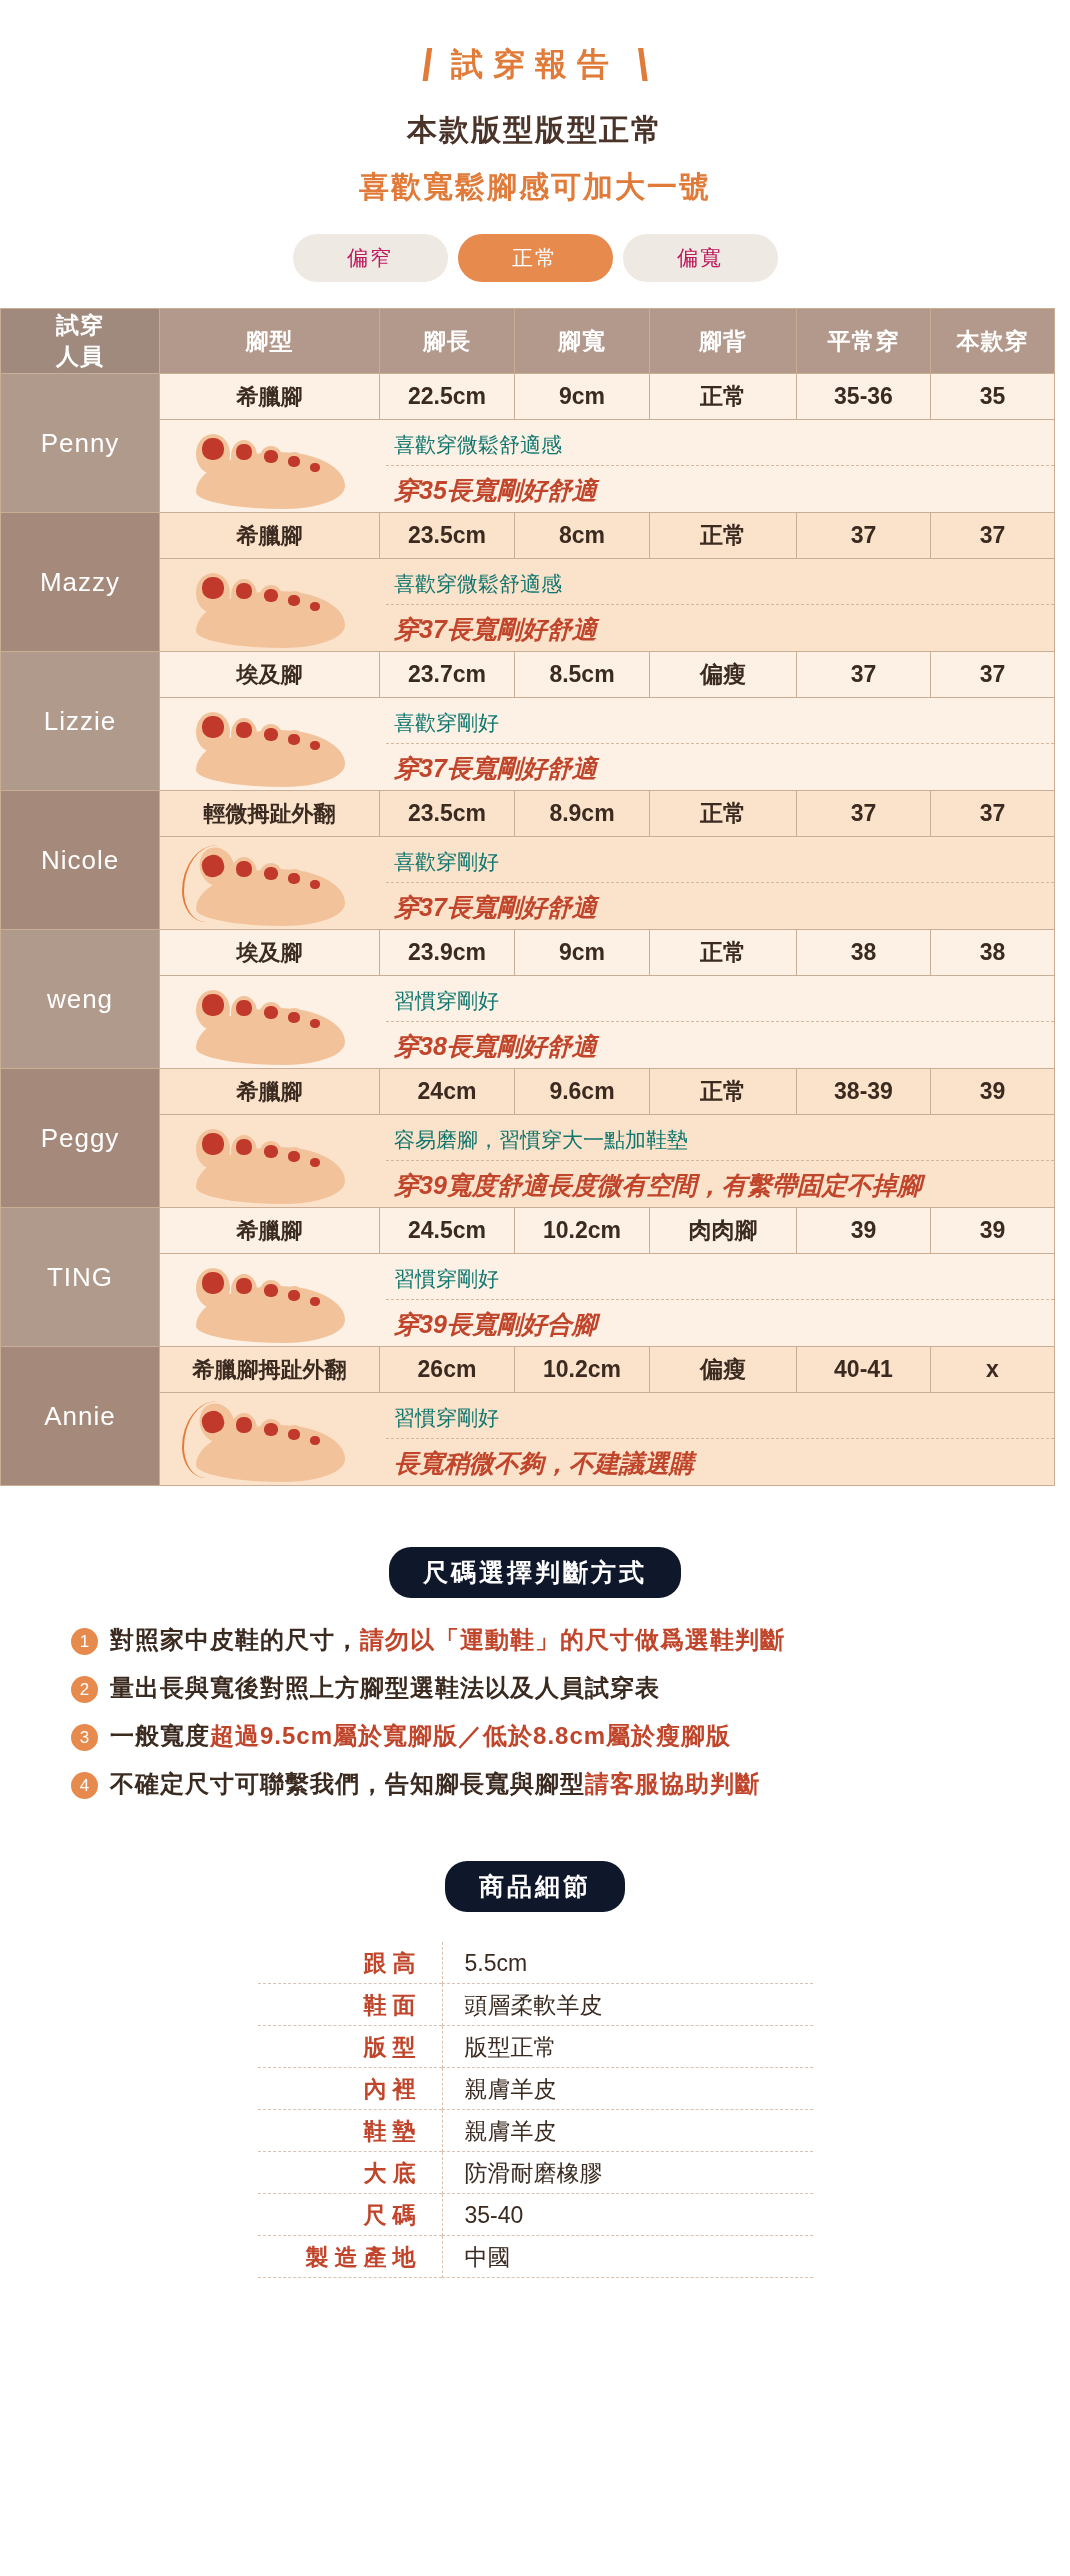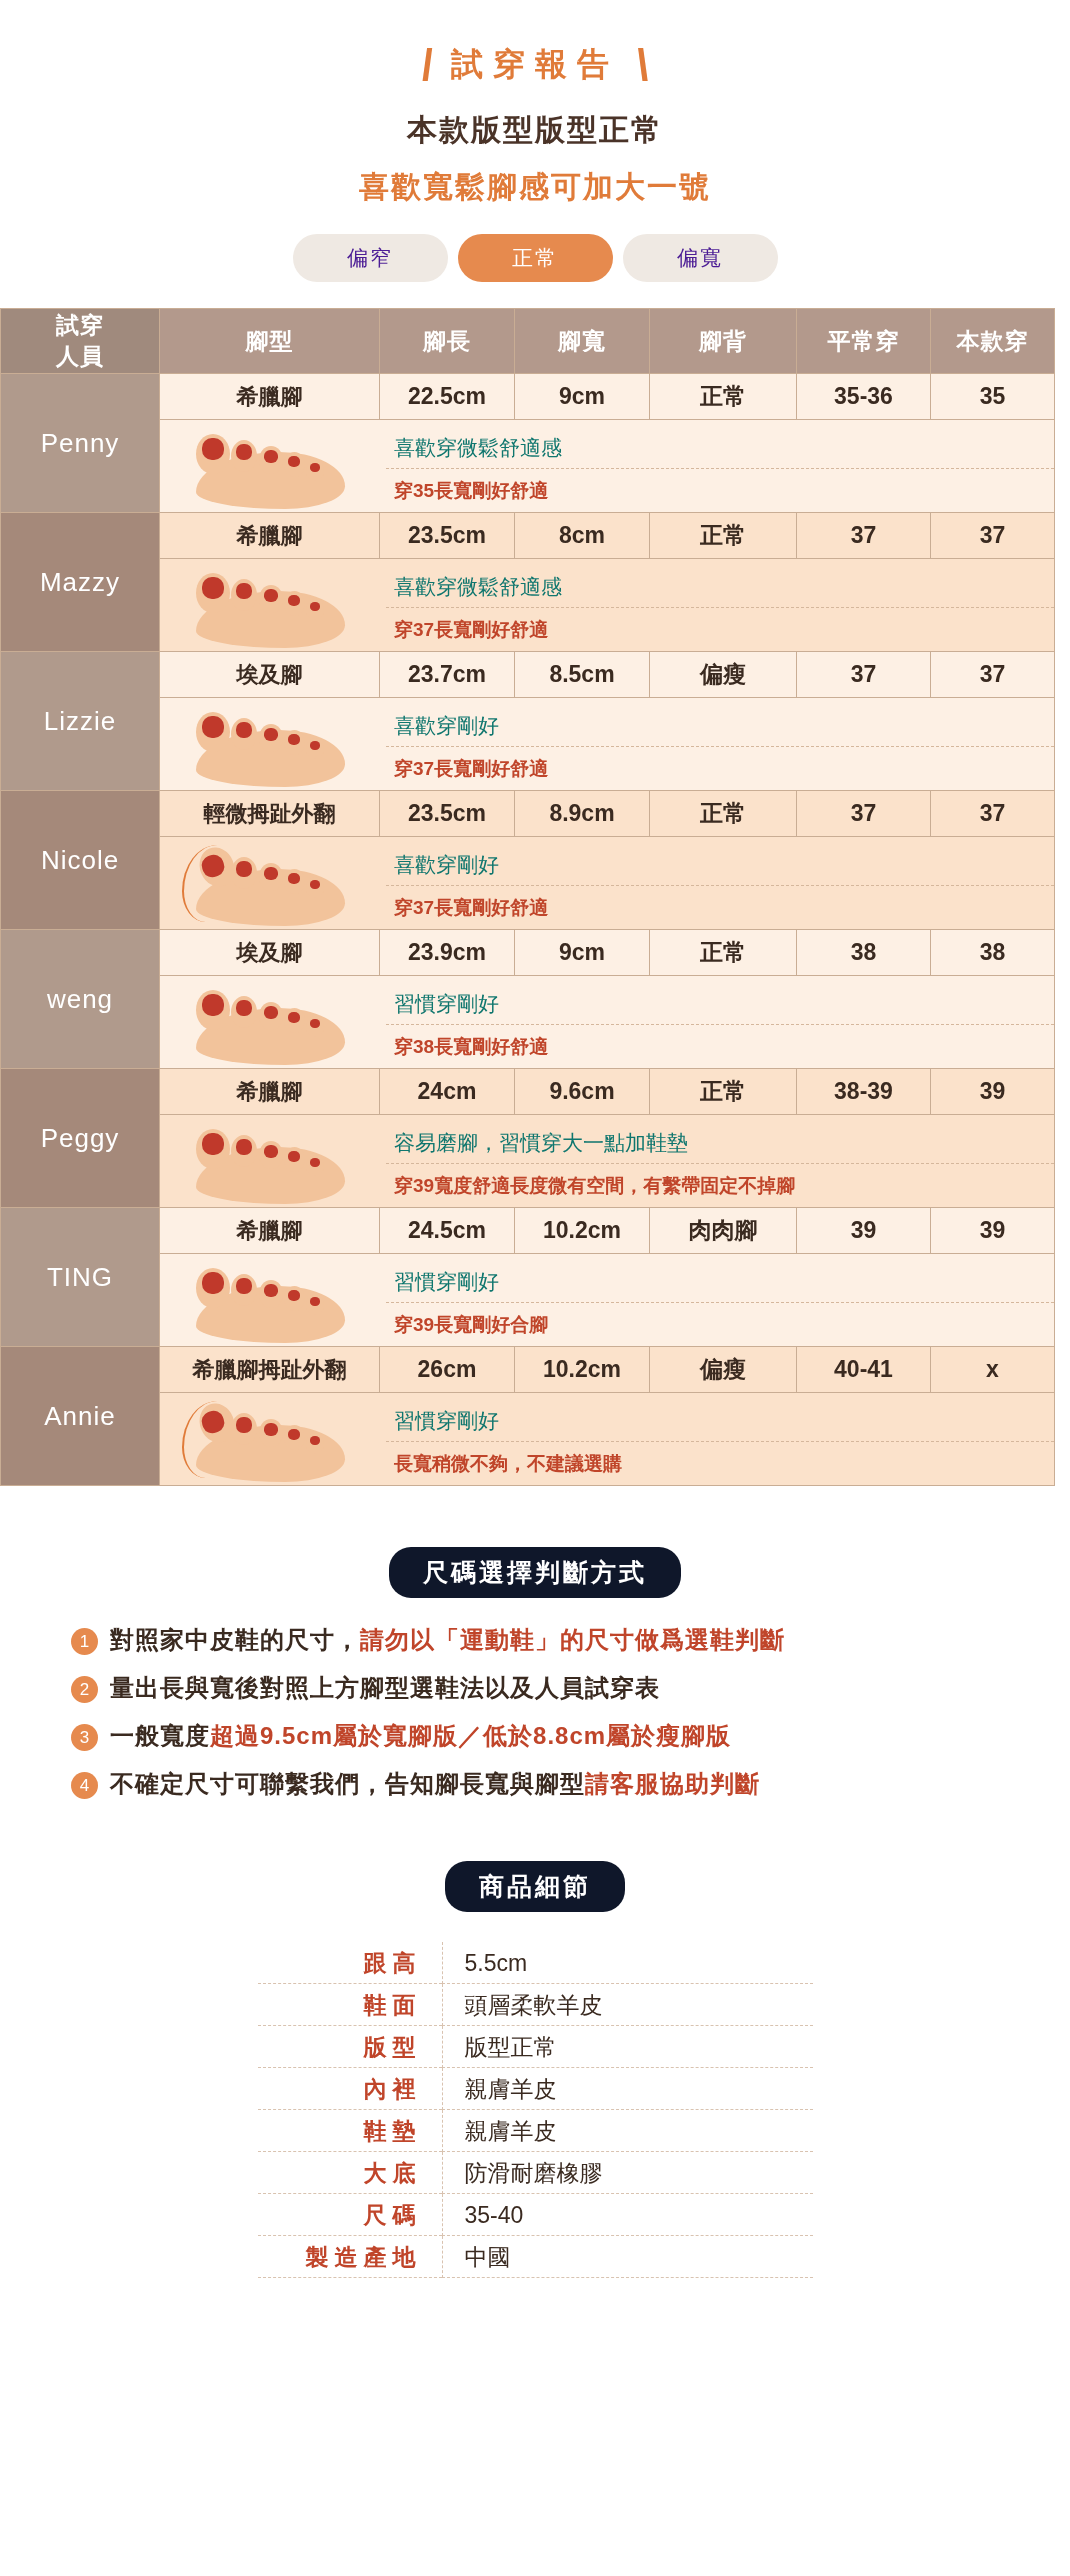--- a/index.html
+++ b/index.html
@@ -23,21 +23,21 @@
   .slash.left { transform: skewX(-18deg); }
   .slash.right { transform: skewX(18deg); }
   .sub1 { margin-top: 20px; font-size: 30px; font-weight: bold; color: #4a3328; letter-spacing: 2px; }
   .sub2 { margin-top: 16px; font-size: 30px; font-weight: bold; color: #e07b39; letter-spacing: 2px; }
 
   
   .toggle-row { margin-top: 26px; display: flex; justify-content: center; gap: 10px; }
   .toggle {
     width: 155px; height: 48px; border-radius: 24px; background: #efe9e3;
     display: flex; align-items: center; justify-content: center;
-    font-size: 21px; color: #4c1d95; letter-spacing: 2px;
+    font-size: 21px; color: #be185d; letter-spacing: 2px;
   }
   .toggle.active { background: #e68a4e; color: #ffffff; }
 
   
   table.fit { border-collapse: collapse; width: 882px; margin-top: 26px; table-layout: fixed; }
   table.fit td, table.fit th { border: 1px solid #c9ad94; }
   .th-head { background: #b3998c; color: #fff; font-size: 23px; font-weight: bold; text-align: center; height: 65px; letter-spacing: 1px;}
   .th-head.dark { background: #a08a7d; }
   .col-person { width: 159px; }
   .col-type   { width: 220px; }
@@ -61,21 +61,21 @@
   .data-cell.type { font-size: 22px; }
   .note-cell { padding: 0; height: 93px; vertical-align: top; }
   .note-inner { display: flex; height: 100%; }
   .foot-pic { width: 220px; position: relative; }
   .note-text { flex: 1; padding: 6px 0 0 6px; display: flex; flex-direction: column; justify-content: space-evenly; }
   .note-line1 {
     font-size: 21px; color: #0f766e; border-bottom: 1px dashed #d5b79c;
     padding: 2px 0 6px 8px;
   }
   .note-line2 {
-    font-size: 19px; color: #c0452a; font-weight: bold; padding: 4px 0 2px 8px;
+    font-size: 25px; color: #c0452a; font-weight: bold; padding: 4px 0 2px 8px; font-style: italic;
   }
 
   
   .foot { position: absolute; left: 14px; top: 6px; width: 194px; height: 81px; }
   .sole {
     position: absolute; left: 22px; top: 26px; width: 149px; height: 57px;
     background: #f2c39b; border-radius: 56% 44% 40% 60% / 70% 60% 40% 30%;
   }
   .toe { position: absolute; border-radius: 50%; background: #f2c39b; }
   .nail { position: absolute; border-radius: 45%; background: #c0392b; }

